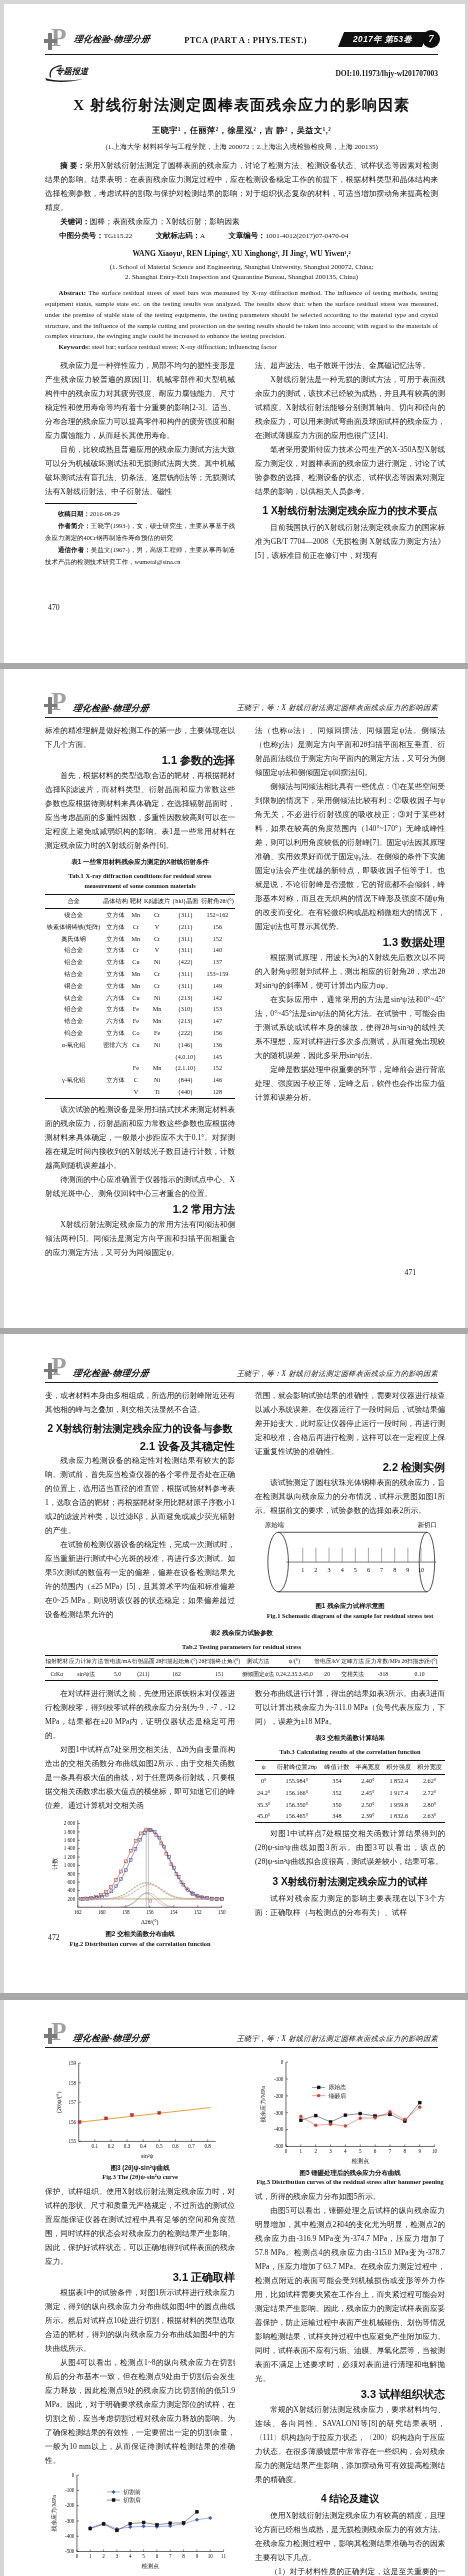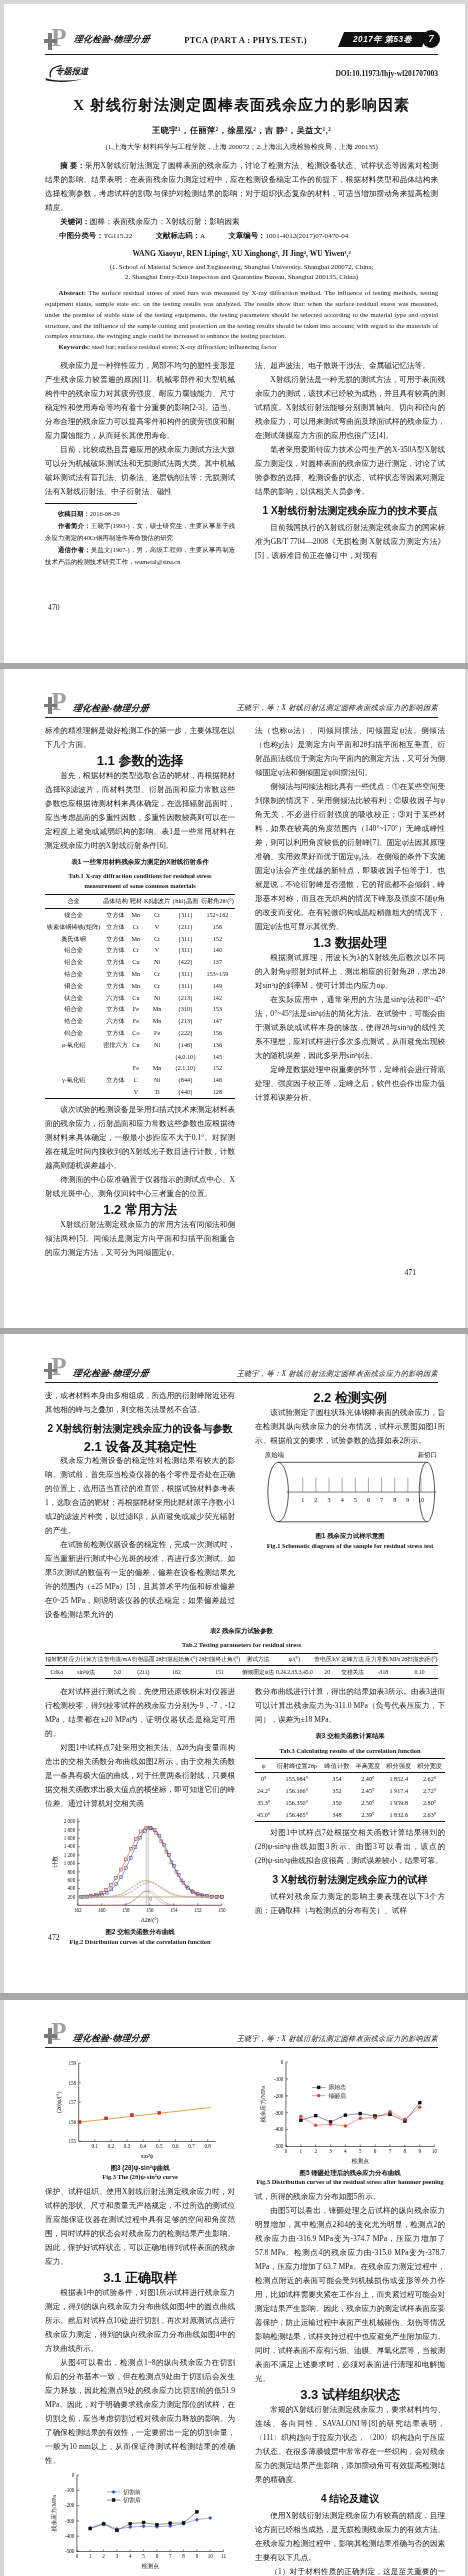--- a/index.html
+++ b/index.html
@@ -44,21 +44,21 @@
   
   .runhead{display:flex;align-items:flex-end;gap:4.1px;padding-top:24px;border-bottom:1px solid #1c1c1c;padding-bottom:2.1px;}
   .rt{margin-left:auto;font-style:italic;font-size:7.2px;padding-bottom:1.5px;letter-spacing:0.3px;}
 
   
   .cols{display:flex;gap:20px;margin-top:6.2px;}
   .col{width:190px;flex:none;}
   .blk{font-size:7.6px;line-height:14px;text-align:justify;text-indent:2em;}
   .blk.ni{text-indent:0;}
   .blk.h2{font-family:"Liberation Sans",sans-serif;font-weight:bold;font-size:10px;line-height:15.5px;text-indent:0;text-align:center;margin:4.1px 0 2.6px;}
-  .blk.h3{font-family:"Liberation Sans",sans-serif;font-weight:bold;font-size:13px;line-height:13.4px;text-indent:0;text-align:center;margin:2.1px 0 1px;}
+  .blk.h3{font-family:"Liberation Sans",sans-serif;font-weight:bold;font-size:11px;line-height:13.4px;text-indent:0;text-align:right;margin:2.1px 0 1px;}
 
   .fnote{margin-top:4.1px;}
   .fnote .rule{width:92px;border-top:1px solid #111;margin-bottom:4.1px;}
   .fline{font-size:6.4px;line-height:12px;text-align:justify;text-indent:2em;}
   .fline b{font-family:"Liberation Sans",sans-serif;}
 
   .pageno{position:absolute;top:599px;font-size:7.7px;}
   .pageno.pl{left:44px;}
   .pageno.pr{right:49px;}
 
@@ -365,20 +365,21 @@
         <div class="blk p ni">变，或者材料本身由多相组成，所选用的衍射峰附近还有其他相的峰与之叠加，则交相关法显然不合适。</div>
             <div class="blk h2">2 X射线衍射法测定残余应力的设备与参数</div>
             <div class="blk h3">2.1 设备及其稳定性</div>
             <div class="blk p">残余应力检测设备的稳定性对检测结果有较大的影响。测试前，首先应当检查仪器的各个零件是否处在正确的位置上，选用适当直径的准直管，根据试验材料参考表1，选取合适的靶材；再根据靶材采用比靶材原子序数小1或2的滤波片种类，以过滤Kβ，从而避免或减少荧光辐射的产生。</div>
             <div class="blk p">在试验前检测仪器设备的稳定性，完成一次测试时，应当重新进行测试中心光斑的校准，再进行多次测试。如果5次测试的数值有一定的偏差，偏差在设备检测结果允许的范围内（±25 MPa）[5]，且其算术平均值和标准偏差在0~25 MPa，则说明该仪器的状态稳定；如果偏差超过设备检测结果允许的</div>
           </div>
       </div>
       <div class="col">
         <div>
 
+        <div class="blk p ni">范围，就会影响试验结果的准确性，需要对仪器进行核查以减小系统误差。在仪器运行了一段时间后，试验结果偏差开始变大，此时应让仪器停止运行一段时间，再进行测定和校准，合格后再进行检测，这样可以在一定程度上保证重复性试验的准确性。</div>
             <div class="blk h3">2.2 检测实例</div>
             <div class="blk p">该试验测定了圆柱状珠光体钢棒表面的残余应力，旨在检测其纵向残余应力的分布情况，试样示意图如图1所示。根据前文的要求，试验参数的选择如表2所示。</div>
           </div>
         <div class="fig">
           <div><svg width="192" height="78" viewBox="0 0 372 152">
                 <line x1="44" y1="22" x2="334" y2="22" stroke="#222" stroke-width="1.5"></line>
                 <line x1="44" y1="138" x2="334" y2="138" stroke="#222" stroke-width="1.5"></line>
                 <ellipse cx="44" cy="80" rx="20" ry="58" fill="none" stroke="#222" stroke-width="1.5"></ellipse>
                 <ellipse cx="334" cy="80" rx="15" ry="58" fill="none" stroke="#222" stroke-width="1.5"></ellipse>
                 <line x1="60" y1="80" x2="352" y2="80" stroke="#444" stroke-width="1.4"></line>
@@ -794,21 +795,21 @@
                 <rect x="146.4705882352941" y="107.90000000000022" width="5.6" height="5.6" fill="#cc2b2b" stroke="#cc2b2b" stroke-width="1"></rect>
                 <rect x="199.6705882352941" y="103.7199999999997" width="5.6" height="5.6" fill="#cc2b2b" stroke="#cc2b2b" stroke-width="1"></rect>
               </svg></div>
           <div class="figcap">图3 (2θ)ψ-sin²ψ曲线</div>
           <div class="figcap en">Fig.3 The (2θ)ψ-sin²ψ curve</div>
         </div>
         <div>
 
         <div class="blk p ni">保护、试样组织。使用X射线衍射法测定残余应力时，对试样的形状、尺寸和质量无严格规定，不过所选的测试位置应能保证仪器在测试过程中具有足够的空间和角度范围，同时试样的状态会对残余应力的检测结果产生影响。因此，保护好试样状态，可以正确地得到试样表面的残余应力。</div>
             <div class="blk h3">3.1 正确取样</div>
-            <div class="blk p">根据表1中的试验条件，对图1所示试样进行残余应力测定，得到的纵向残余应力分布曲线如图4中的圆点曲线所示。然后对试样点10处进行切割，再次对原测试点进行残余应力测定，得到的纵向残余应力分布曲线如图4中的方块曲线所示。</div>
+            <div class="blk p">根据表1中的试验条件，对图1所示试样进行残余应力测定，得到的纵向残余应力分布曲线如图4中的圆点曲线所示。然后对试样点10处进行切割，根据材料的类型选取合适的靶材，得到的纵向残余应力分布曲线如图4中的方块曲线所示。</div>
             <div class="blk p">从图4可以看出，检测点1~8的纵向残余应力在切割前后的分布基本一致，但在检测点9处由于切割后会发生应力释放，因此检测点9处的残余应力比切割前的低51.9 MPa。因此，对于明确要求残余应力测定部位的试样，在切割之前，应当考虑切割过程对残余应力释放的影响。为了确保检测结果的有效性，一定要留出一定的切割余量，一般为10 mm以上，从而保证待测试样检测结果的准确性。</div>
           </div>
         <div class="fig">
           <div><svg width="180" height="100" viewBox="0 0 350 195">
                 <line x1="52" y1="157" x2="52" y2="8" stroke="#111" stroke-width="1.2"></line>
                 <line x1="52" y1="157" x2="338" y2="157" stroke="#111" stroke-width="1.2"></line>
                 <line x1="52" y1="157" x2="52" y2="153" stroke="#111"></line>
                 <text x="52" y="170" font-size="10" fill="#111" font-family="Liberation Serif,serif" text-anchor="middle">0</text>
                 <line x1="78" y1="157" x2="78" y2="153" stroke="#111"></line>
                 <text x="78" y="170" font-size="10" fill="#111" font-family="Liberation Serif,serif" text-anchor="middle">1</text>

